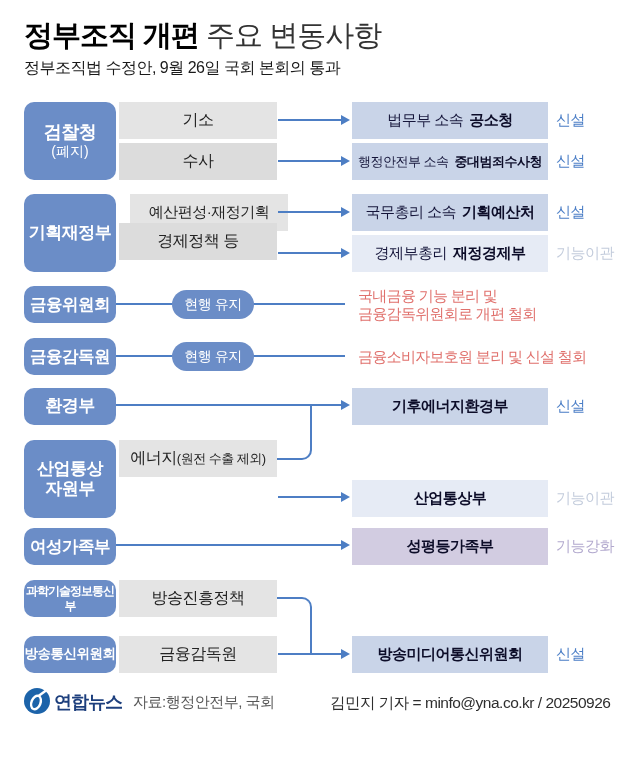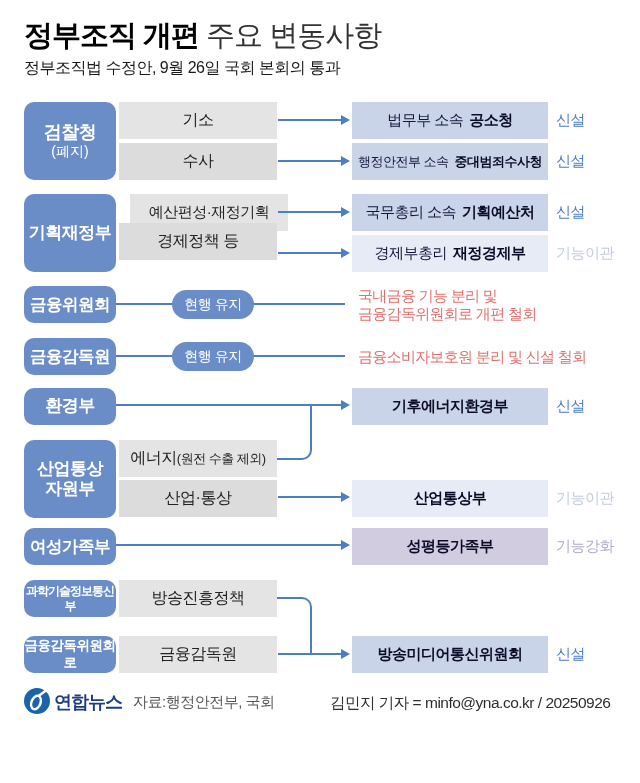--- a/index.html
+++ b/index.html
@@ -152,21 +152,20 @@
   <div class="elbow-down"></div>
 
   <div class="org" style="top:440px;height:78px;">
     <span class="name">산업통상</span>
     <span class="name">자원부</span>
   </div>
   <div class="func" style="top:440px;">
     <span>에너지</span>
       <span class="small">(원전 수출 제외)</span>
   </div>
-  <div class="func alt" style="top:480px;">산업·통상</div>
   <div class="arrow" style="left:278px;top:496px;width:64px;"></div>
   <div class="result bg-light" style="top:480px;">
     <b>산업통상부</b>
   </div>
   <div class="status st-transfer" style="top:480px;">기능이관</div>
 
   <div class="org" style="top:528px;height:37px;">
     <span class="name" style="font-size:16.5px;">여성가족부</span>
   </div>
   <div class="arrow" style="left:116px;top:544px;width:226px;"></div>
@@ -176,21 +175,21 @@
   <div class="status st-strong" style="top:528px;">기능강화</div>
 
   <div class="org" style="top:580px;height:37px;">
     <span class="name tiny">과학기술정보통신부</span>
   </div>
   <div class="func" style="top:580px;">방송진흥정책</div>
 
   <div class="elbow-up"></div>
 
   <div class="org" style="top:636px;height:37px;">
-    <span class="name mid">금융감독위원회로</span>
+    <span class="name mid">방송통신위원회</span>
   </div>
   <div class="func" style="top:636px;">금융감독원</div>
   <div class="arrow" style="left:278px;top:653px;width:64px;"></div>
   <div class="result bg-mid" style="top:636px;">
     <b>방송미디어통신위원회</b>
   </div>
   <div class="status st-new" style="top:636px;">신설</div>
 
   <svg class="footer-logo" viewBox="0 0 26 26">
     <circle cx="13" cy="13" r="13" fill="#1c63a9"></circle>

